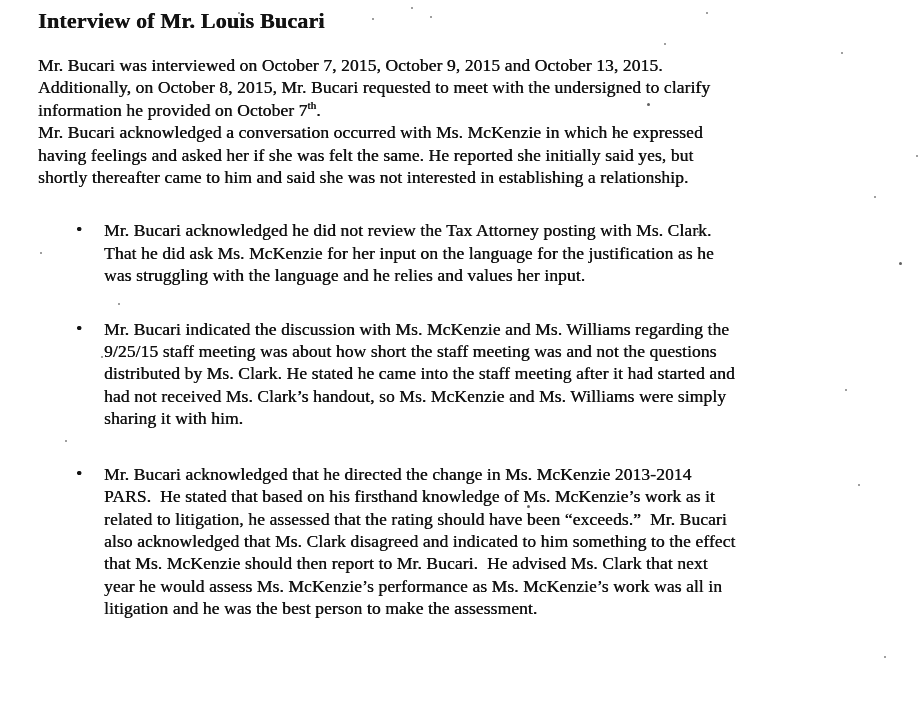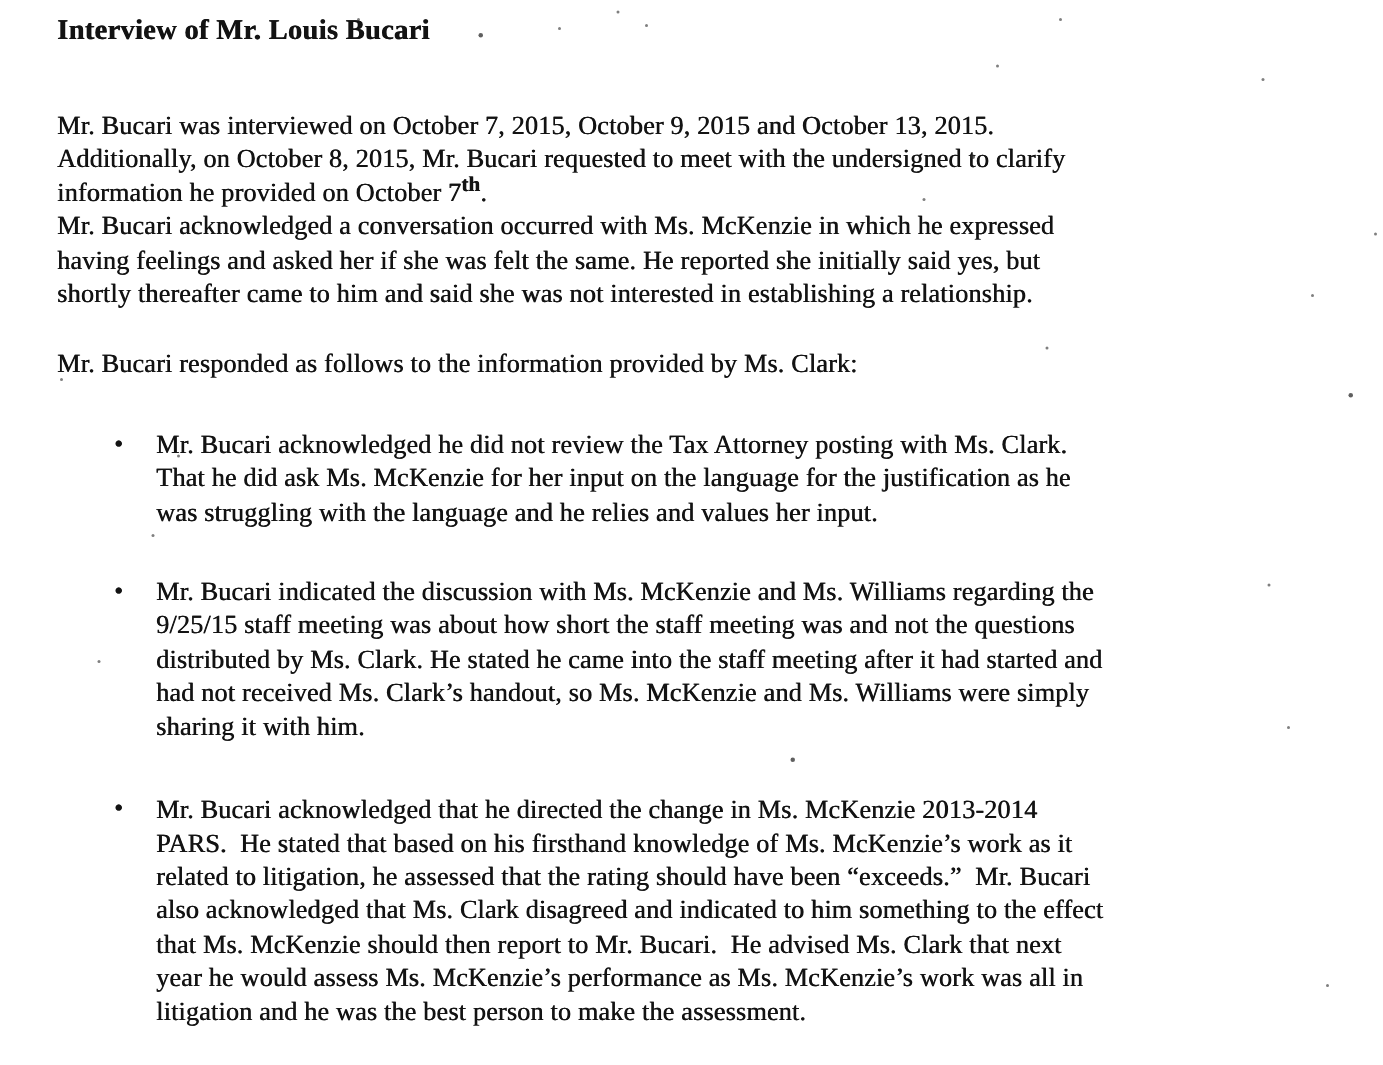--- a/index.html
+++ b/index.html
@@ -16,42 +16,41 @@
     color: #131313;
   }
   .page {
     position: absolute;
     left: 38px;
     top: 10px;
     width: 862px;
   }
   .doc-title {
     margin: 0;
-    font-size: 19px;
+    font-size: 22px;
     line-height: 22px;
     font-weight: bold;
     letter-spacing: 0.2px;
     text-shadow: 0.4px 0 0 currentColor;
   }
   .body-text {
     margin: 0;
     font-size: 17.5px;
     line-height: 22.4px;
     white-space: pre-wrap;
     letter-spacing: 0.1px;
     text-shadow: 0.35px 0 0 currentColor;
   }
-  .p1 { margin-top: 40px; }
+  .p1 { margin-top: 22px; }
   .p2 { }
   .p3 { margin-top: 25px; }
   sup.ord {
-    font-size: 14px;
+    font-size: 11px;
     line-height: 0;
     vertical-align: super;
-    font-weight: bold;
   }
   ul.bullets {
     list-style: none;
     margin: 0;
     padding: 0;
   }
   ul.bullets li {
     display: flex;
     align-items: flex-start;
     padding-left: 38px;
@@ -88,21 +87,20 @@
   <h1 class="doc-title">Interview of Mr. Louis Bucari</h1>
 
   <p class="body-text p1"><span>Mr. Bucari was interviewed on October 7, 2015, October 9, 2015 and October 13, 2015.
 Additionally, on October 8, 2015, Mr. Bucari requested to meet with the undersigned to clarify
 information he provided on October 7</span><sup class="ord">th</sup><span>.</span></p>
 
   <p class="body-text p2">Mr. Bucari acknowledged a conversation occurred with Ms. McKenzie in which he expressed
 having feelings and asked her if she was felt the same. He reported she initially said yes, but
 shortly thereafter came to him and said she was not interested in establishing a relationship.</p>
 
-  <p class="body-text p3">Mr. Bucari responded as follows to the information provided by Ms. Clark:</p>
 
   <ul class="bullets">
     <li class="b1">
       <span class="bullet-marker">•</span>
       <span class="body-text bullet-text">Mr. Bucari acknowledged he did not review the Tax Attorney posting with Ms. Clark.
 That he did ask Ms. McKenzie for her input on the language for the justification as he
 was struggling with the language and he relies and values her input.</span>
     </li>
     <li class="b2">
       <span class="bullet-marker">•</span>

